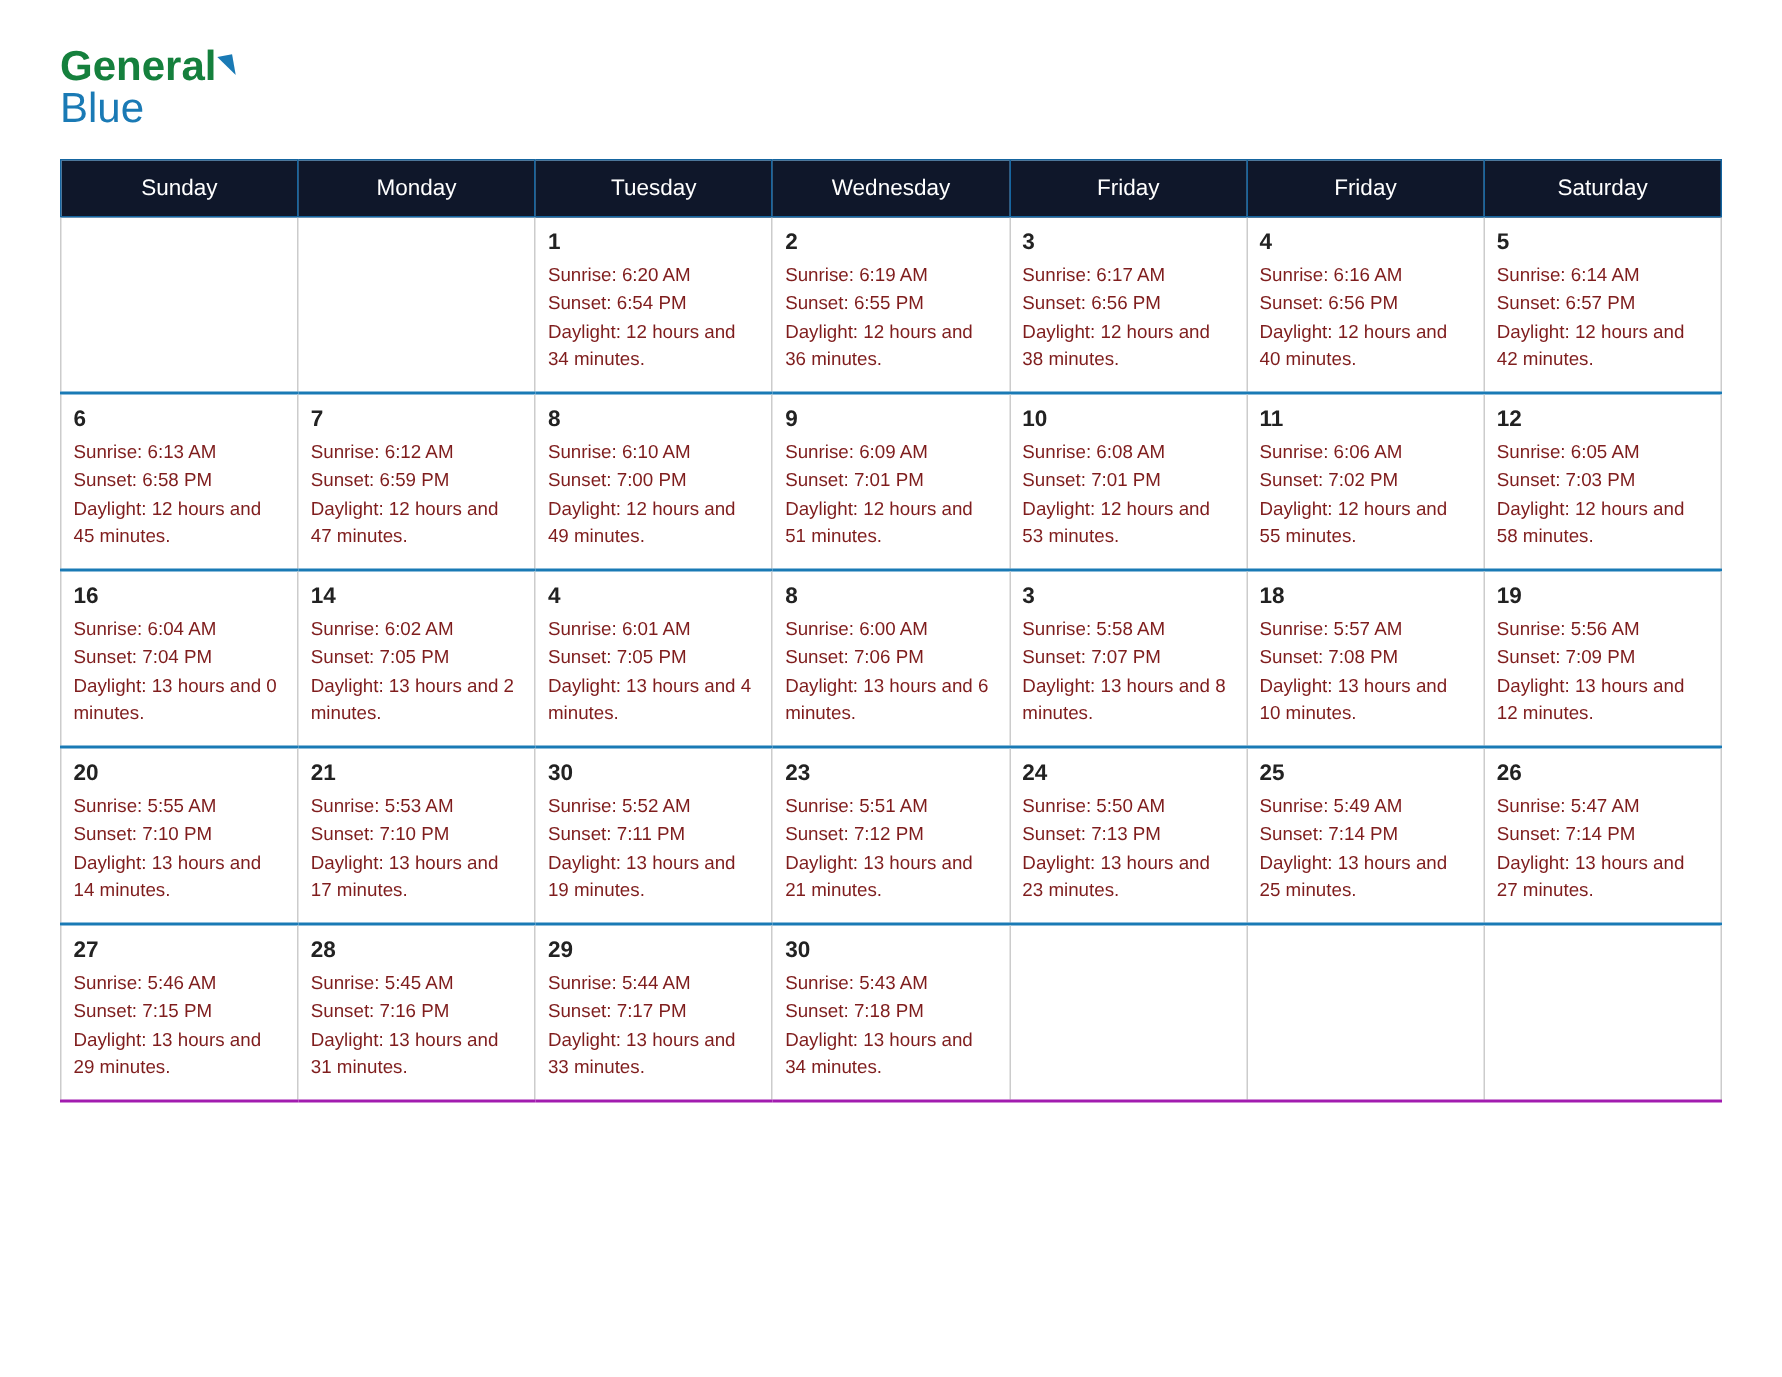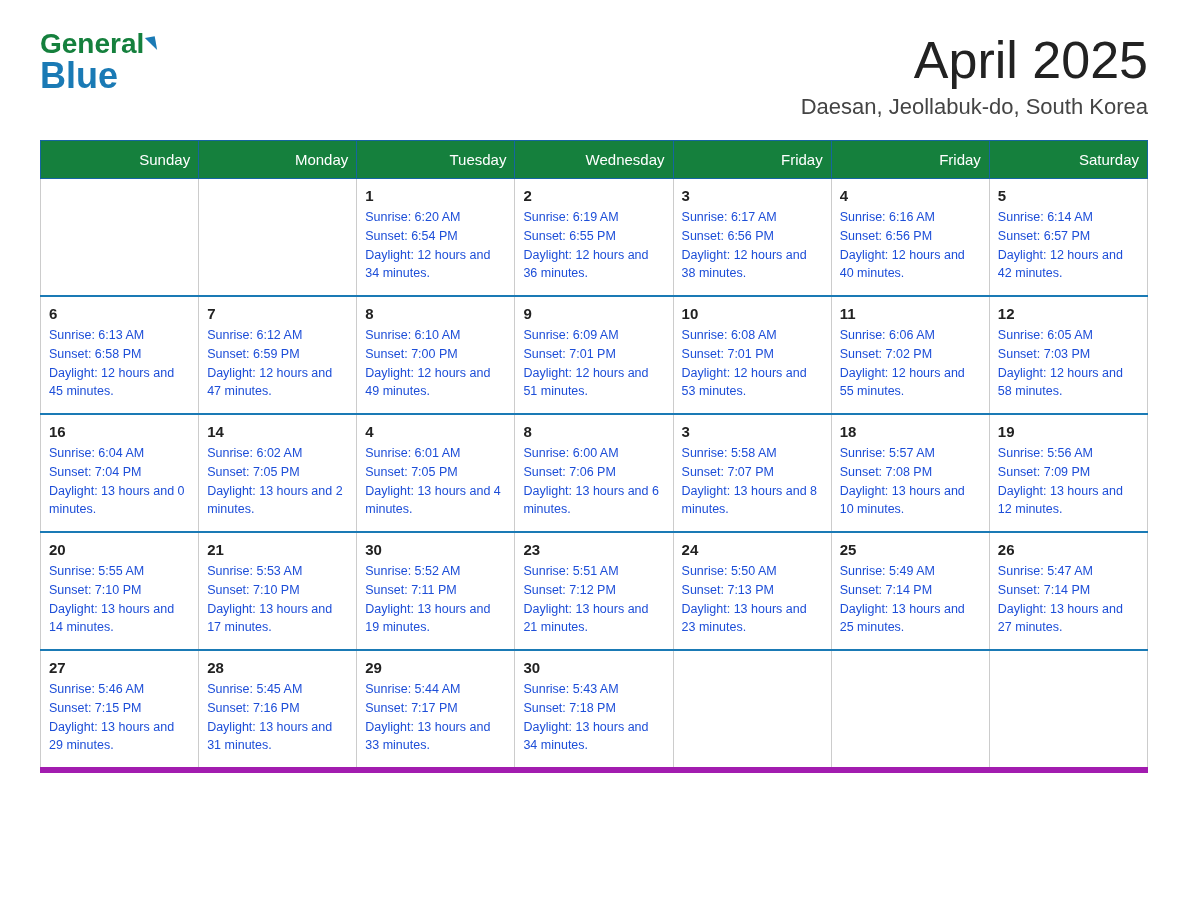--- a/index.html
+++ b/index.html
@@ -21,22 +21,22 @@
       flex-direction: column;
       align-items: flex-start;
     }
     .logo-general {
       font-size: 28px;
       font-weight: bold;
       color: #15803d;
       line-height: 1;
     }
     .logo-blue {
-      font-size: 36px;
-      font-weight: bold;
+      font-size: 28px;
+      font-weight: normal;
       color: #1a7ab5;
       line-height: 1;
       text-align: right;
     }
     .logo-triangle {
       display: inline-block;
       width: 0;
       height: 0;
       border-left: 10px solid transparent;
       border-right: 0px solid transparent;
@@ -61,24 +61,24 @@
       font-size: 22px;
       color: #444;
       margin-top: 4px;
     }
     .calendar {
       width: 100%;
       border-collapse: collapse;
       border: 1px solid #ccc;
     }
     .calendar th {
-      background-color: #15803d;
+      background-color: #0f172a;
       color: #fff;
       padding: 10px 8px;
-      text-align: right;
+      text-align: center;
       font-size: 15px;
       font-weight: normal;
       border: 1px solid #1565a0;
     }
     .calendar td {
       width: 14.28%;
       vertical-align: top;
       padding: 8px 8px 12px 8px;
       border: 1px solid #ccc;
       font-size: 13px;
@@ -87,47 +87,43 @@
     }
     .day-number {
       font-size: 15px;
       font-weight: bold;
       color: #222;
       display: block;
       margin-bottom: 4px;
     }
     .day-info {
       font-size: 12.5px;
-      color: #1d4ed8;
+      color: #7f1d1d;
       line-height: 1.5;
     }
     .calendar tr td {
       border-bottom: 2px solid #1a7ab5;
     }
     .calendar tr:last-child td {
-      border-bottom: 6px solid #a21caf;
+      border-bottom: 2px solid #a21caf;
     }
     .empty-cell {
       background: #fff;
     }
   </style>
 </head>
 <body>
 
 <div class="header">
   <div class="logo">
     <div class="logo-icon">
       <span class="logo-general">General</span>
       <span class="logo-triangle"></span>
     </div>
     <span class="logo-blue">Blue</span>
-  </div>
-  <div class="title-block">
-    <div class="title-month">April 2025</div>
-    <div class="title-location">Daesan, Jeollabuk-do, South Korea</div>
   </div>
 </div>
 
 <table class="calendar">
   <thead>
     <tr>
     <th>Sunday</th>
         <th>Monday</th>
         <th>Tuesday</th>
         <th>Wednesday</th>

